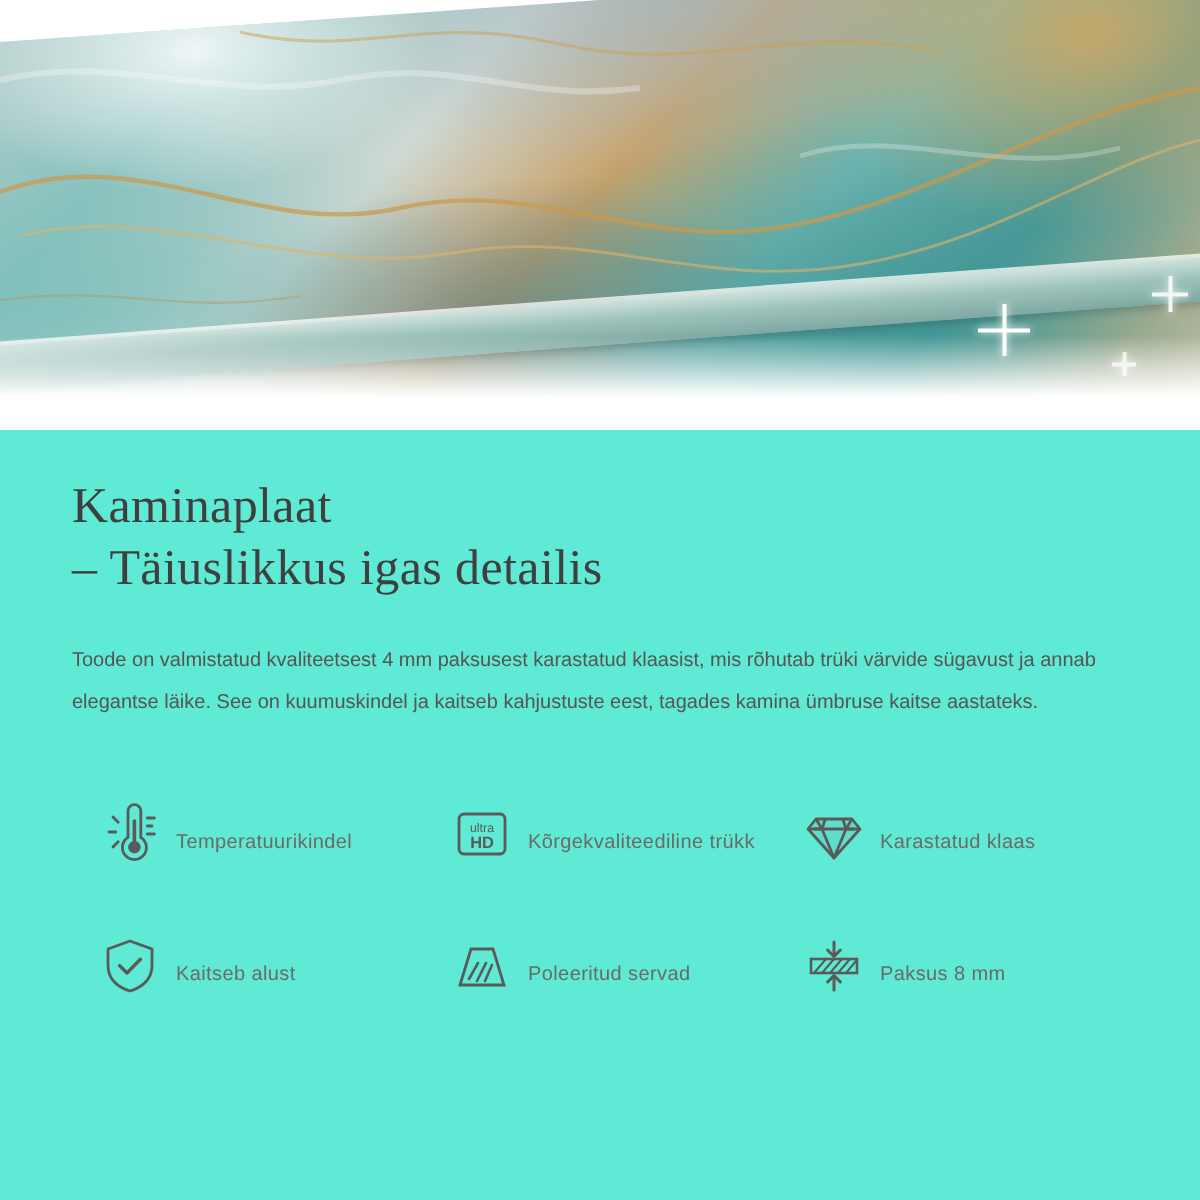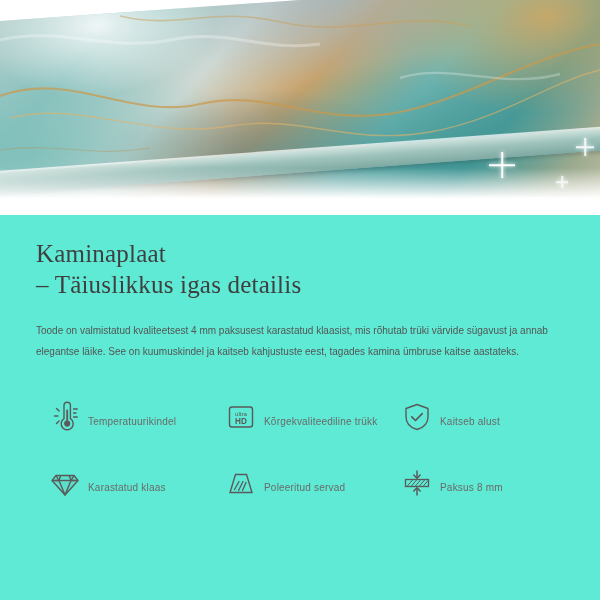--- a/index.html
+++ b/index.html
@@ -218,39 +218,39 @@
             <rect x="9.5" y="11" width="23" height="20" rx="2.5"></rect>
             <text x="21" y="20" font-family="Liberation Sans, sans-serif" font-size="6.2" fill="#5a5a5a" stroke="none" text-anchor="middle">ultra</text>
             <text x="21" y="27.8" font-family="Liberation Sans, sans-serif" font-size="8.2" font-weight="bold" fill="#5a5a5a" stroke="none" text-anchor="middle">HD</text>
           </svg>
         </div>
         <div class="feature-label">Kõrgekvaliteediline trükk</div>
       </div>
 
       <div class="feature">
         <div class="feature-icon">
-          <svg width="42" height="42" viewBox="0 0 42 42" fill="none" stroke="#5a5a5a" stroke-width="1.4" stroke-linecap="round" stroke-linejoin="round">
-            <path d="M21 8.5l11 4v8.2c0 6.6-4.6 11-11 12.8-6.4-1.8-11-6.2-11-12.8V12.5z"></path>
-            <path d="M15.8 20.8l3.7 3.7 6.7-6.9" stroke-width="1.7"></path>
-          </svg>
-        </div>
-        <div class="feature-label">Kaitseb alust</div>
-      </div>
-
-      <div class="feature">
-        <div class="feature-icon">
           <svg width="42" height="42" viewBox="0 0 42 42" fill="none" stroke="#5a5a5a" stroke-width="1.4" stroke-linejoin="round">
             <path d="M12 13.5h18l4 5-13 14.5L8 18.5z" fill="#5a5a5a" fill-opacity="0.08"></path>
             <path d="M8 18.5h26"></path>
             <path d="M12 13.5l3 5-4 0"></path>
             <path d="M16.6 13.5l-1.6 5 6 14.5 6-14.5-1.6-5"></path>
             <path d="M30 13.5l-3 5 4 0"></path>
           </svg>
         </div>
         <div class="feature-label">Karastatud klaas</div>
+      </div>
+
+      <div class="feature">
+        <div class="feature-icon">
+          <svg width="42" height="42" viewBox="0 0 42 42" fill="none" stroke="#5a5a5a" stroke-width="1.4" stroke-linecap="round" stroke-linejoin="round">
+            <path d="M21 8.5l11 4v8.2c0 6.6-4.6 11-11 12.8-6.4-1.8-11-6.2-11-12.8V12.5z"></path>
+            <path d="M15.8 20.8l3.7 3.7 6.7-6.9" stroke-width="1.7"></path>
+          </svg>
+        </div>
+        <div class="feature-label">Kaitseb alust</div>
       </div>
 
       <div class="feature">
         <div class="feature-icon">
           <svg width="42" height="42" viewBox="0 0 42 42" fill="none" stroke="#5a5a5a" stroke-width="1.3" stroke-linecap="round">
             <path d="M10 30.5h22l-5.5-18h-11z" stroke-width="1.4"></path>
             <path d="M14.5 27.5l4.5-8M18.5 28.5l4.5-9M22.5 28.5l3.5-8"></path>
           </svg>
         </div>
         <div class="feature-label">Poleeritud servad</div>

